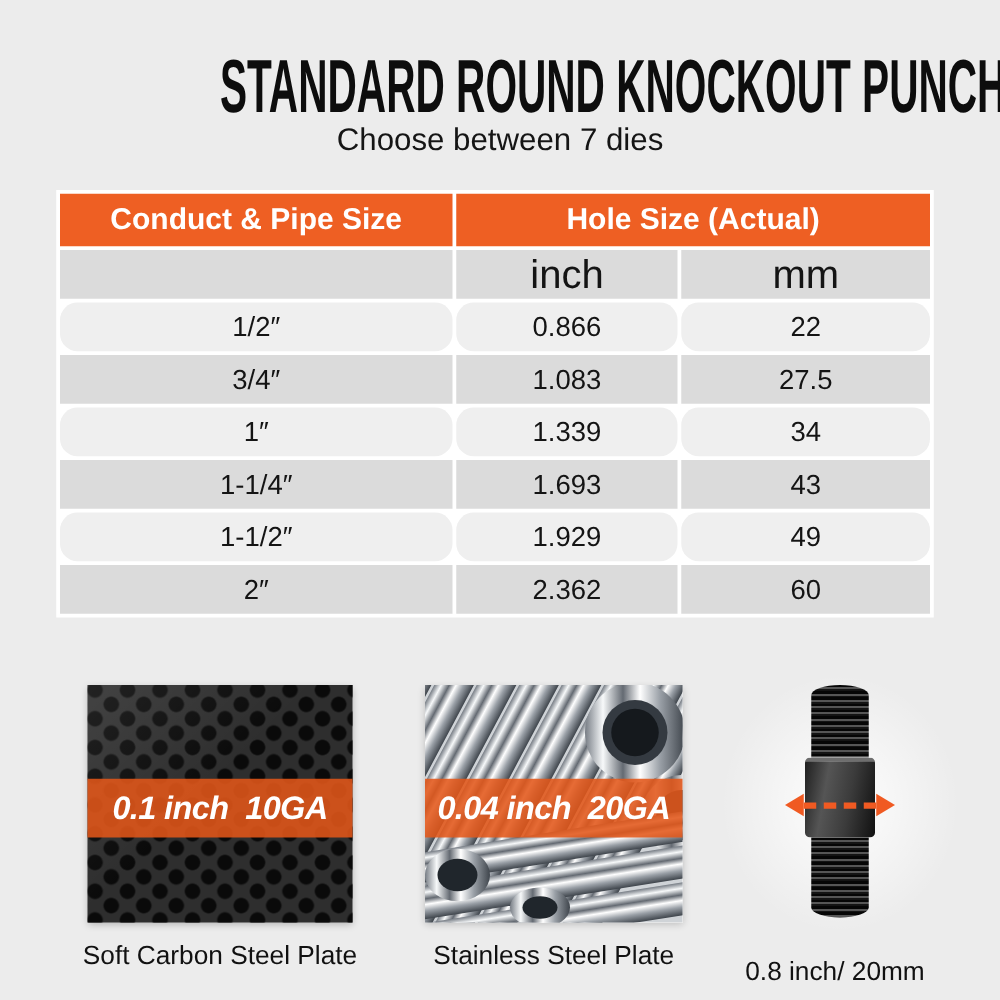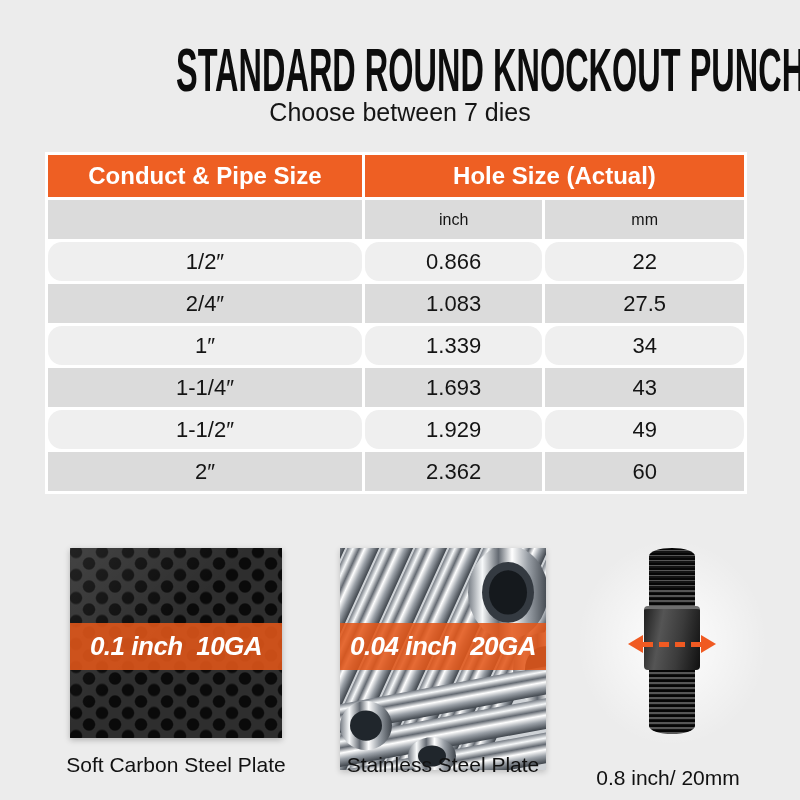--- a/index.html
+++ b/index.html
@@ -33,21 +33,21 @@
     background: #ffffff; table-layout: fixed;
   }
   col.c1 { width: 45.5%; } col.c2 { width: 25.7%; } col.c3 { width: 28.8%; }
   .size-table th {
     background: #ee5f23; color: #ffffff;
     font-size: 24px; font-weight: 700; height: 42px; text-align: center;
   }
   .size-table td {
     text-align: center; font-size: 22px; height: 39px; color: #141414;
   }
-  tr.unit-row td { background: #dbdbdb; font-size: 16px; margin-top: 24px; }
+  tr.unit-row td { background: #dbdbdb; font-size: 32px; margin-top: 24px; }
   tr.row-light td { background: #efefef; border-radius: 14px; }
   tr.row-dark  td { background: #dbdbdb; }
 
   
   .feature-caption {
     position: absolute; top: 753px; text-align: center;
     font-size: 21px; color: #111;
   }
   .cap-1 { left: 60px;  width: 232px; }
   .cap-2 { left: 335px; width: 216px; }
@@ -58,21 +58,21 @@
     background-color: #2e2e2e;
     background-image:
       linear-gradient(135deg, rgba(255,255,255,0.10), rgba(255,255,255,0) 45%),
       radial-gradient(circle, #0a0a0a 5.5px, rgba(0,0,0,0) 6.8px),
       radial-gradient(circle, #0a0a0a 5.5px, rgba(0,0,0,0) 6.8px);
     background-size: 100% 100%, 26px 23px, 26px 23px;
     background-position: 0 0, 6px 4px, 19px 15.5px;
     box-shadow: 0 2px 6px rgba(0,0,0,0.25);
   }
   .tubes {
-    position: absolute; left: 340px; top: 548px; width: 206px; height: 222px;
+    position: absolute; left: 340px; top: 548px; width: 206px; height: 190px;
     box-shadow: 0 2px 6px rgba(0,0,0,0.2);
     text-decoration: underline;
   }
   .tubes svg { display: block; width: 100%; height: 100%; }
 
   .banner {
     position: absolute; left: 0; width: 100%; top: 75px; height: 47px;
     background: rgba(226, 86, 25, 0.88);
     display: flex; align-items: center; justify-content: center;
     color: #fff; font-size: 26px; font-weight: 700; font-style: italic;
@@ -139,21 +139,21 @@
         <td>mm</td>
       </tr>
     </thead>
     <tbody>
       <tr class="row-light">
         <td>1/2″</td>
         <td>0.866</td>
         <td>22</td>
       </tr>
       <tr class="row-dark">
-        <td>2/4″</td>
+        <td>3/4″</td>
         <td>1.083</td>
         <td>27.5</td>
       </tr>
       <tr class="row-light">
         <td>1″</td>
         <td>1.339</td>
         <td>34</td>
       </tr>
       <tr class="row-dark">
         <td>1-1/4″</td>

